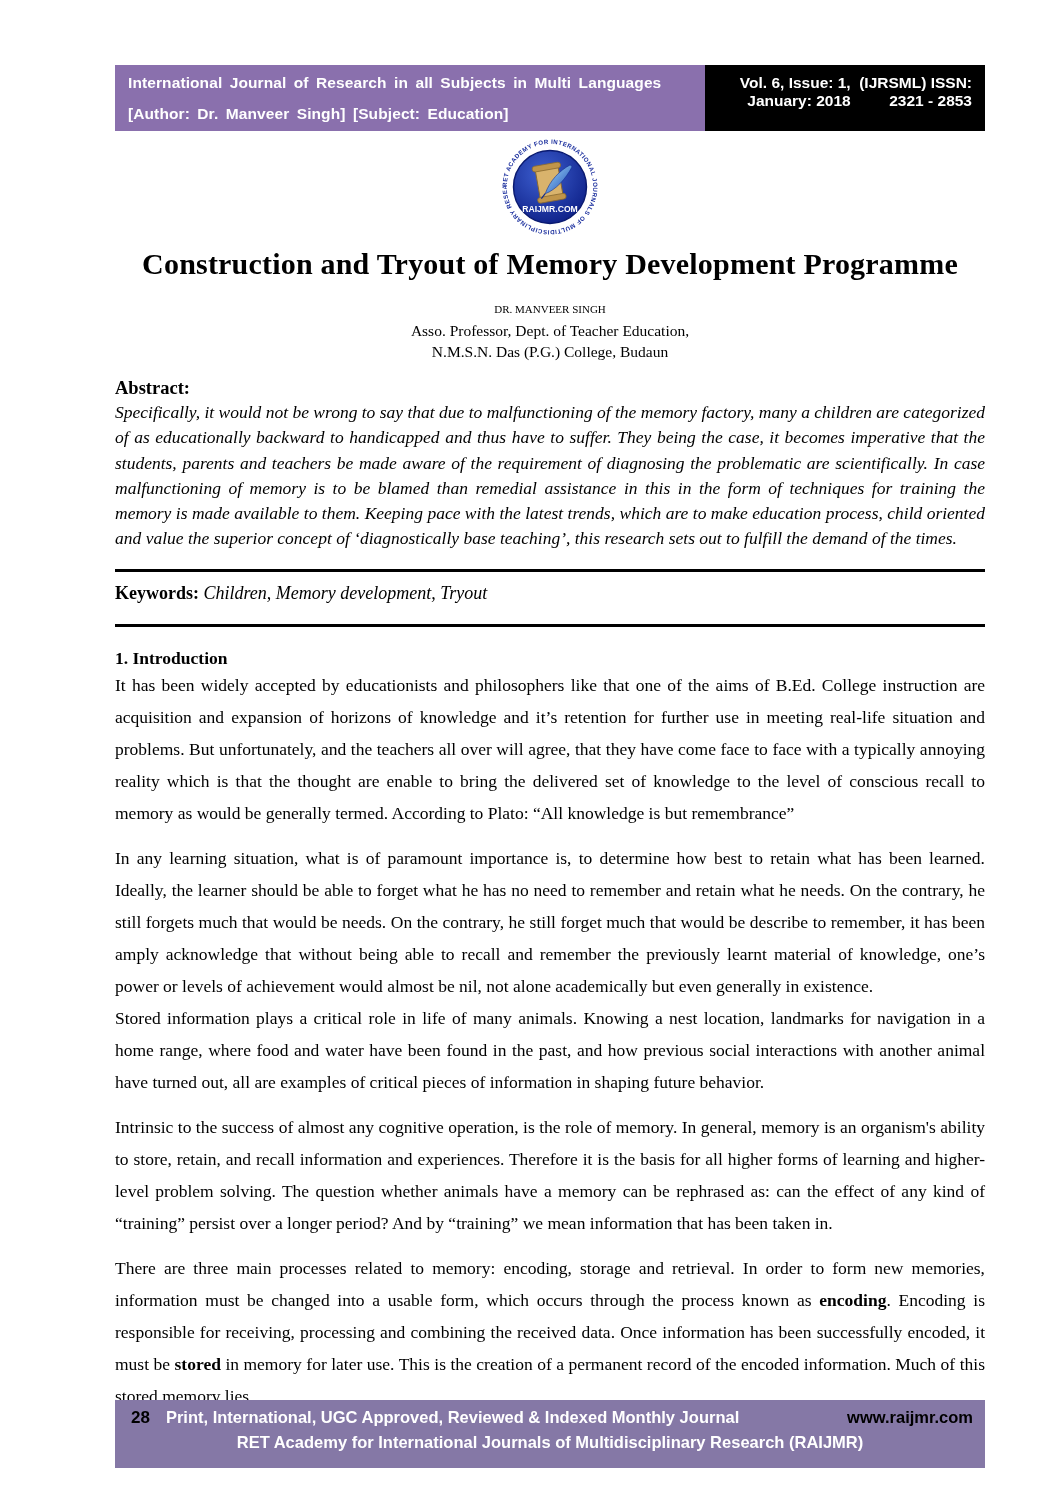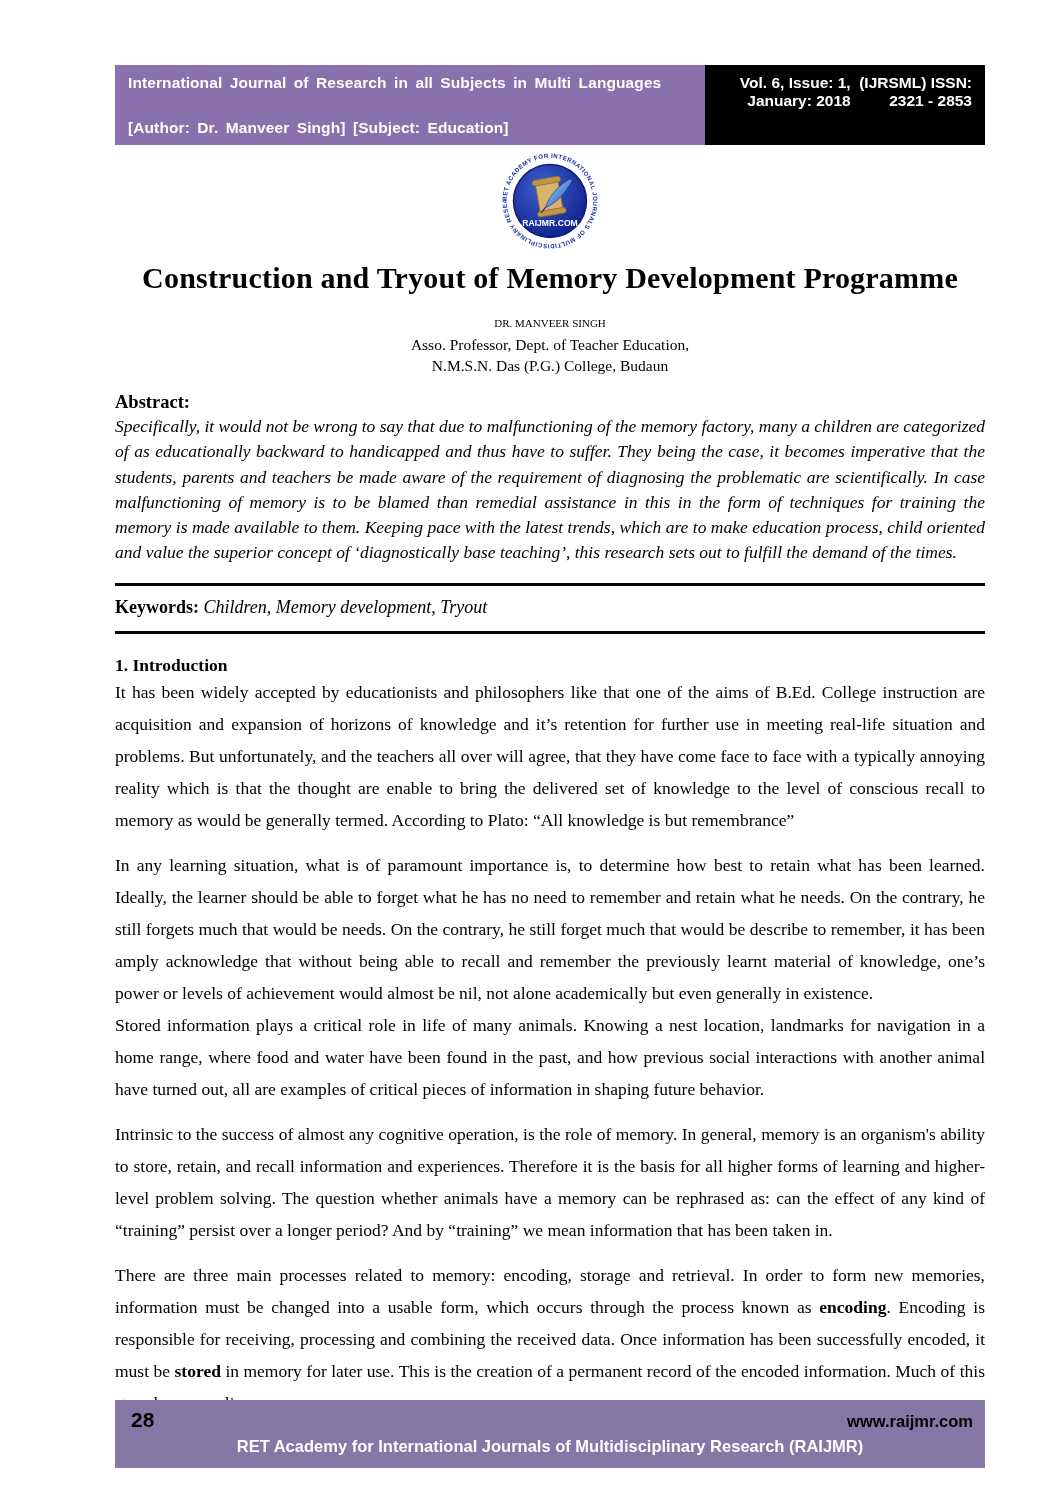--- a/index.html
+++ b/index.html
@@ -10,21 +10,21 @@
   *{box-sizing:border-box;}
   html,body{margin:0;padding:0;background:#ffffff;}
   body{
     width:1058px;height:1497px;position:relative;
     font-family:"Liberation Serif",serif;color:#000;
   }
   .page{position:relative;width:1058px;height:1497px;overflow:hidden;background:#fff;}
   .content{position:absolute;left:115px;width:870px;top:0;}
 
   
-  .header-bar{display:flex;margin-top:65px;height:80px;width:870px;}
+  .header-bar{display:flex;margin-top:65px;height:66px;width:870px;}
   .header-left{
     width:590px;background:var(--header-purple);color:#fff;
     font-family:"Liberation Sans",sans-serif;font-weight:bold;font-size:15.5px;
     padding:9px 13px 8px 13px;display:flex;flex-direction:column;justify-content:space-between;
     word-spacing:3px;letter-spacing:0.1px;
   }
   .header-right{
     flex:1;background:var(--header-black);color:#fff;text-align:right;
     font-family:"Liberation Sans",sans-serif;font-weight:bold;font-size:15.5px;
     padding:9px 13px 8px 13px;display:flex;justify-content:space-between;
@@ -44,40 +44,40 @@
   
   .abstract-heading{font-size:18.5px;font-weight:bold;margin-top:16px;}
   .abstract-text{
     font-style:italic;font-size:17.5px;line-height:25.3px;text-align:justify;margin-top:1px;
   }
 
   
   .rule{border:none;border-top:3px solid #000;margin:0;}
   .rule-top{margin-top:17px;}
   .rule-bottom{margin-top:0;}
-  .keywords-line{font-size:18px;padding:11px 0 13px 0;}
+  .keywords-line{font-size:18px;padding:11px 0 20px 0;}
   .keywords-label{font-weight:bold;}
   .keywords-value{font-style:italic;}
 
   
   .section-heading{font-size:17.5px;font-weight:bold;margin-top:21px;}
   .body-par{
     font-size:17.5px;line-height:32px;text-align:justify;margin:0;
   }
   .par-gap{margin-top:13px;}
   .inline-bold{font-weight:bold;}
 
   
   .footer-bar{
     position:absolute;left:115px;top:1400px;width:870px;height:68px;
     background:var(--footer-purple);
     font-family:"Liberation Sans",sans-serif;font-weight:bold;
   }
   .footer-line1{display:flex;align-items:baseline;padding:8px 12px 0 16px;font-size:16.5px;}
-  .footer-pagenum{color:#000;margin-right:16px;font-size:21px;}
+  .footer-pagenum{color:#000;margin-right:16px;font-size:17px;}
   .footer-text1{color:#fff;}
   .footer-url{color:#000;margin-left:auto;}
   .footer-line2{text-align:center;color:#fff;font-size:16.5px;padding-top:5px;}
 </style>
 </head>
 <body>
 
 <div class="page">
   <div class="content">
 
@@ -142,17 +142,18 @@
     <p class="body-par par-gap">In any learning situation, what is of paramount importance is, to determine how best to retain what has been learned. Ideally, the learner should be able to forget what he has no need to remember and retain what he needs. On the contrary, he still forgets much that would be needs. On the contrary, he still forget much that would be describe to remember, it has been amply acknowledge that without being able to recall and remember the previously learnt material of knowledge, one’s power or levels of achievement would almost be nil, not alone academically but even generally in existence.</p>
     <p class="body-par">Stored information plays a critical role in life of many animals. Knowing a nest location, landmarks for navigation in a home range, where food and water have been found in the past, and how previous social interactions with another animal have turned out, all are examples of critical pieces of information in shaping future behavior.</p>
     <p class="body-par par-gap">Intrinsic to the success of almost any cognitive operation, is the role of memory. In general, memory is an organism's ability to store, retain, and recall information and experiences. Therefore it is the basis for all higher forms of learning and higher-level problem solving. The question whether animals have a memory can be rephrased as: can the effect of any kind of “training” persist over a longer period? And by “training” we mean information that has been taken in.</p>
     <p class="body-par par-gap"><span>There are three main processes related to memory: encoding, storage and retrieval. In order to form new memories, information must be changed into a usable form, which occurs through the process known as </span><span class="inline-bold">encoding</span><span>. Encoding is responsible for receiving, processing and combining the received data. Once information has been successfully encoded, it must be </span><span class="inline-bold">stored</span><span> in memory for later use. This is the creation of a permanent record of the encoded information. Much of this stored memory lies</span></p>
 
   </div>
 
   <div class="footer-bar">
     <div class="footer-line1">
       <span class="footer-pagenum">28</span>
+      <span class="footer-text1">Print, International, UGC Approved,  Reviewed &amp; Indexed Monthly Journal</span>
       <span class="footer-url">www.raijmr.com</span>
     </div>
     <div class="footer-line2">RET Academy for International Journals of Multidisciplinary Research (RAIJMR)</div>
   </div>
 </div>
 
 </body></html>

